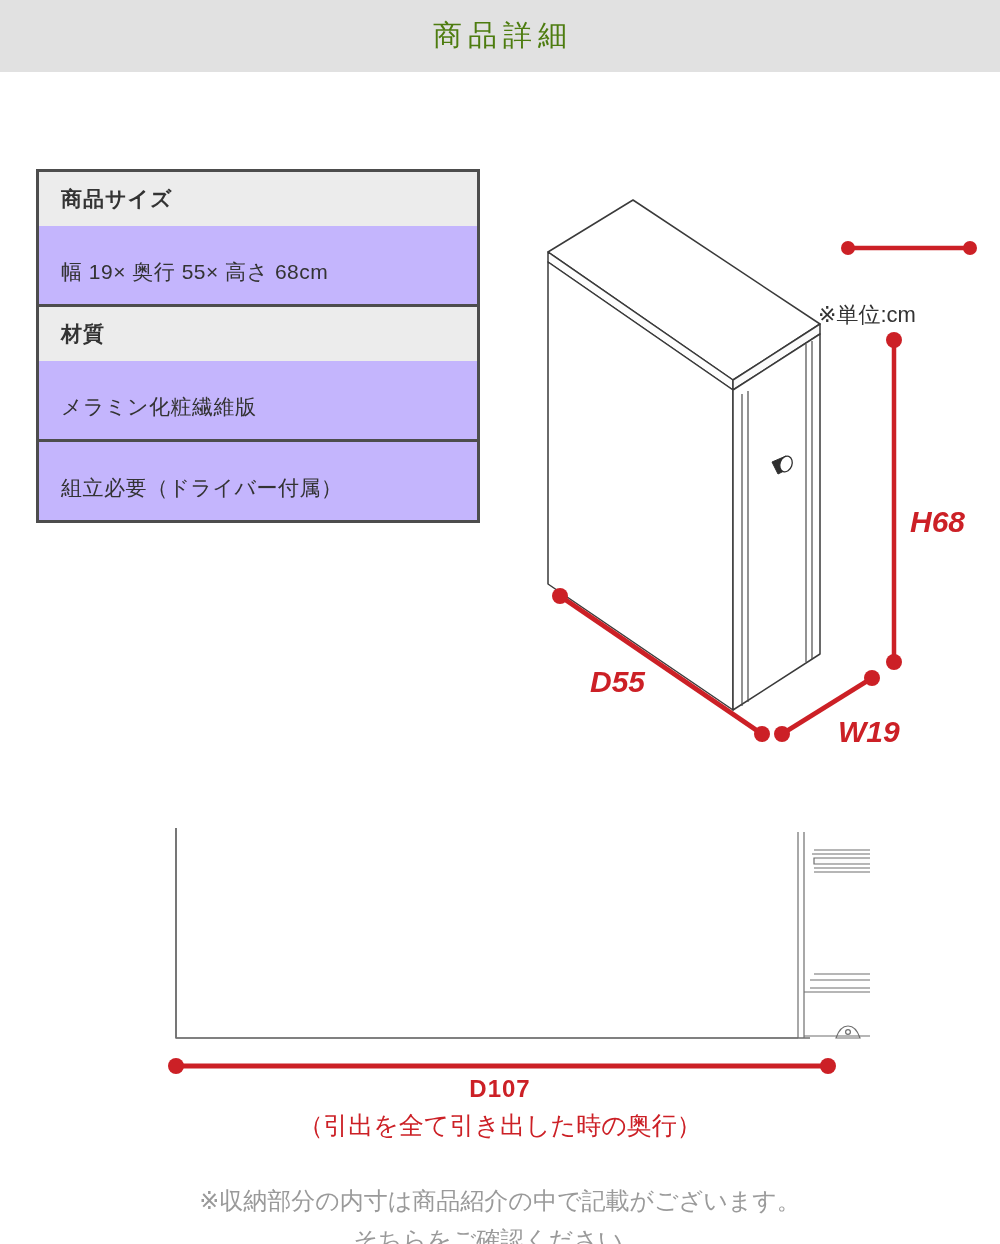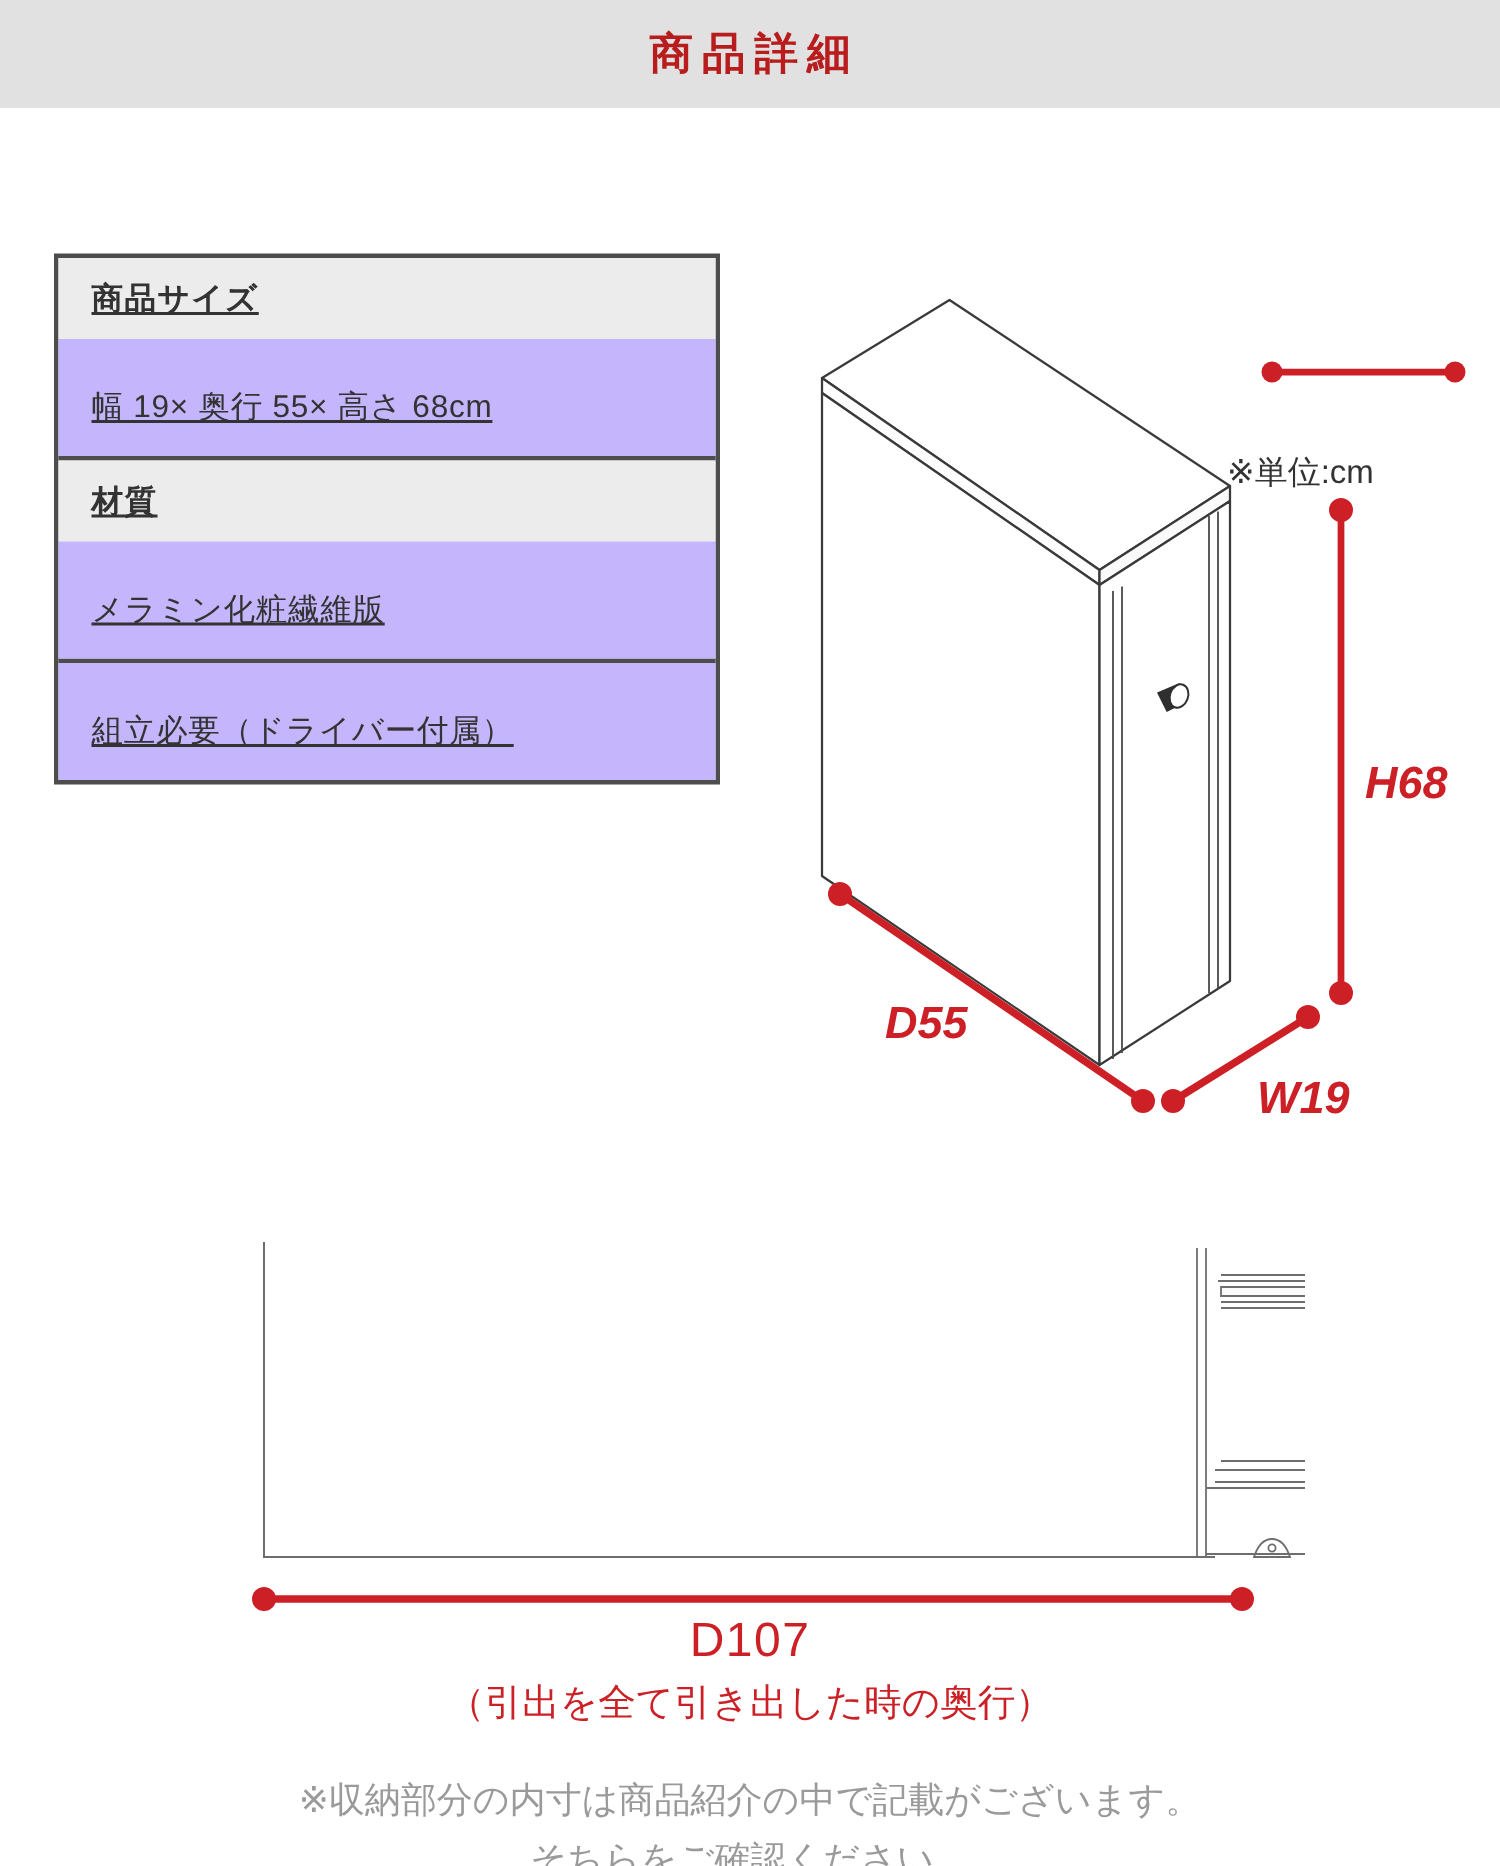--- a/index.html
+++ b/index.html
@@ -13,34 +13,33 @@
     position: relative;
   }
 
   
   .header-band {
     width: 1000px; height: 72px;
     background: #e1e1e1;
     display: flex; align-items: center; justify-content: center;
   }
   .header-title {
-    font-size: 29px; font-weight: bold; color: #b91c1c;
+    font-size: 29px; font-weight: normal; color: #4d7c0f;
     letter-spacing: 6px; text-indent: 6px;
   }
 
   
   .content { position: relative; width: 1000px; height: 1172px; }
 
   
   .spec-table {
     position: absolute; left: 36px; top: 97px;
     width: 444px;
     border: 3px solid #4d4d4d;
     background: #fff;
-    text-decoration: underline;
   }
   .spec-group { border-bottom: 3px solid #4d4d4d; }
   .spec-group:last-child { border-bottom: none; }
   .spec-head {
     background: #ececec;
     font-size: 21px; font-weight: bold; color: #333;
     padding: 13px 0 13px 22px;
     letter-spacing: 1px;
   }
   .spec-body {
@@ -73,21 +72,21 @@
     position: absolute; left: 150px; top: 752px;
     width: 720px; height: 260px;
   }
   .diagram-bottom svg { display: block; }
 
   
   .d107-caption {
     position: absolute; left: 0; top: 1003px; width: 1000px;
     text-align: center; color: #cc2026;
   }
-  .d107-value { font-size: 32px; font-weight: normal; letter-spacing: 1px; }
+  .d107-value { font-size: 24px; font-weight: bold; letter-spacing: 1px; }
   .d107-sub   { font-size: 25px; margin-top: 6px; letter-spacing: 0px; }
 
   .footnote {
     position: absolute; left: 0; top: 1110px; width: 1000px;
     text-align: center; color: #9a9a9a;
     font-size: 24px; line-height: 1.62;
   }
   .footnote .ln2 { display: block; }
 </style>
 </head>

